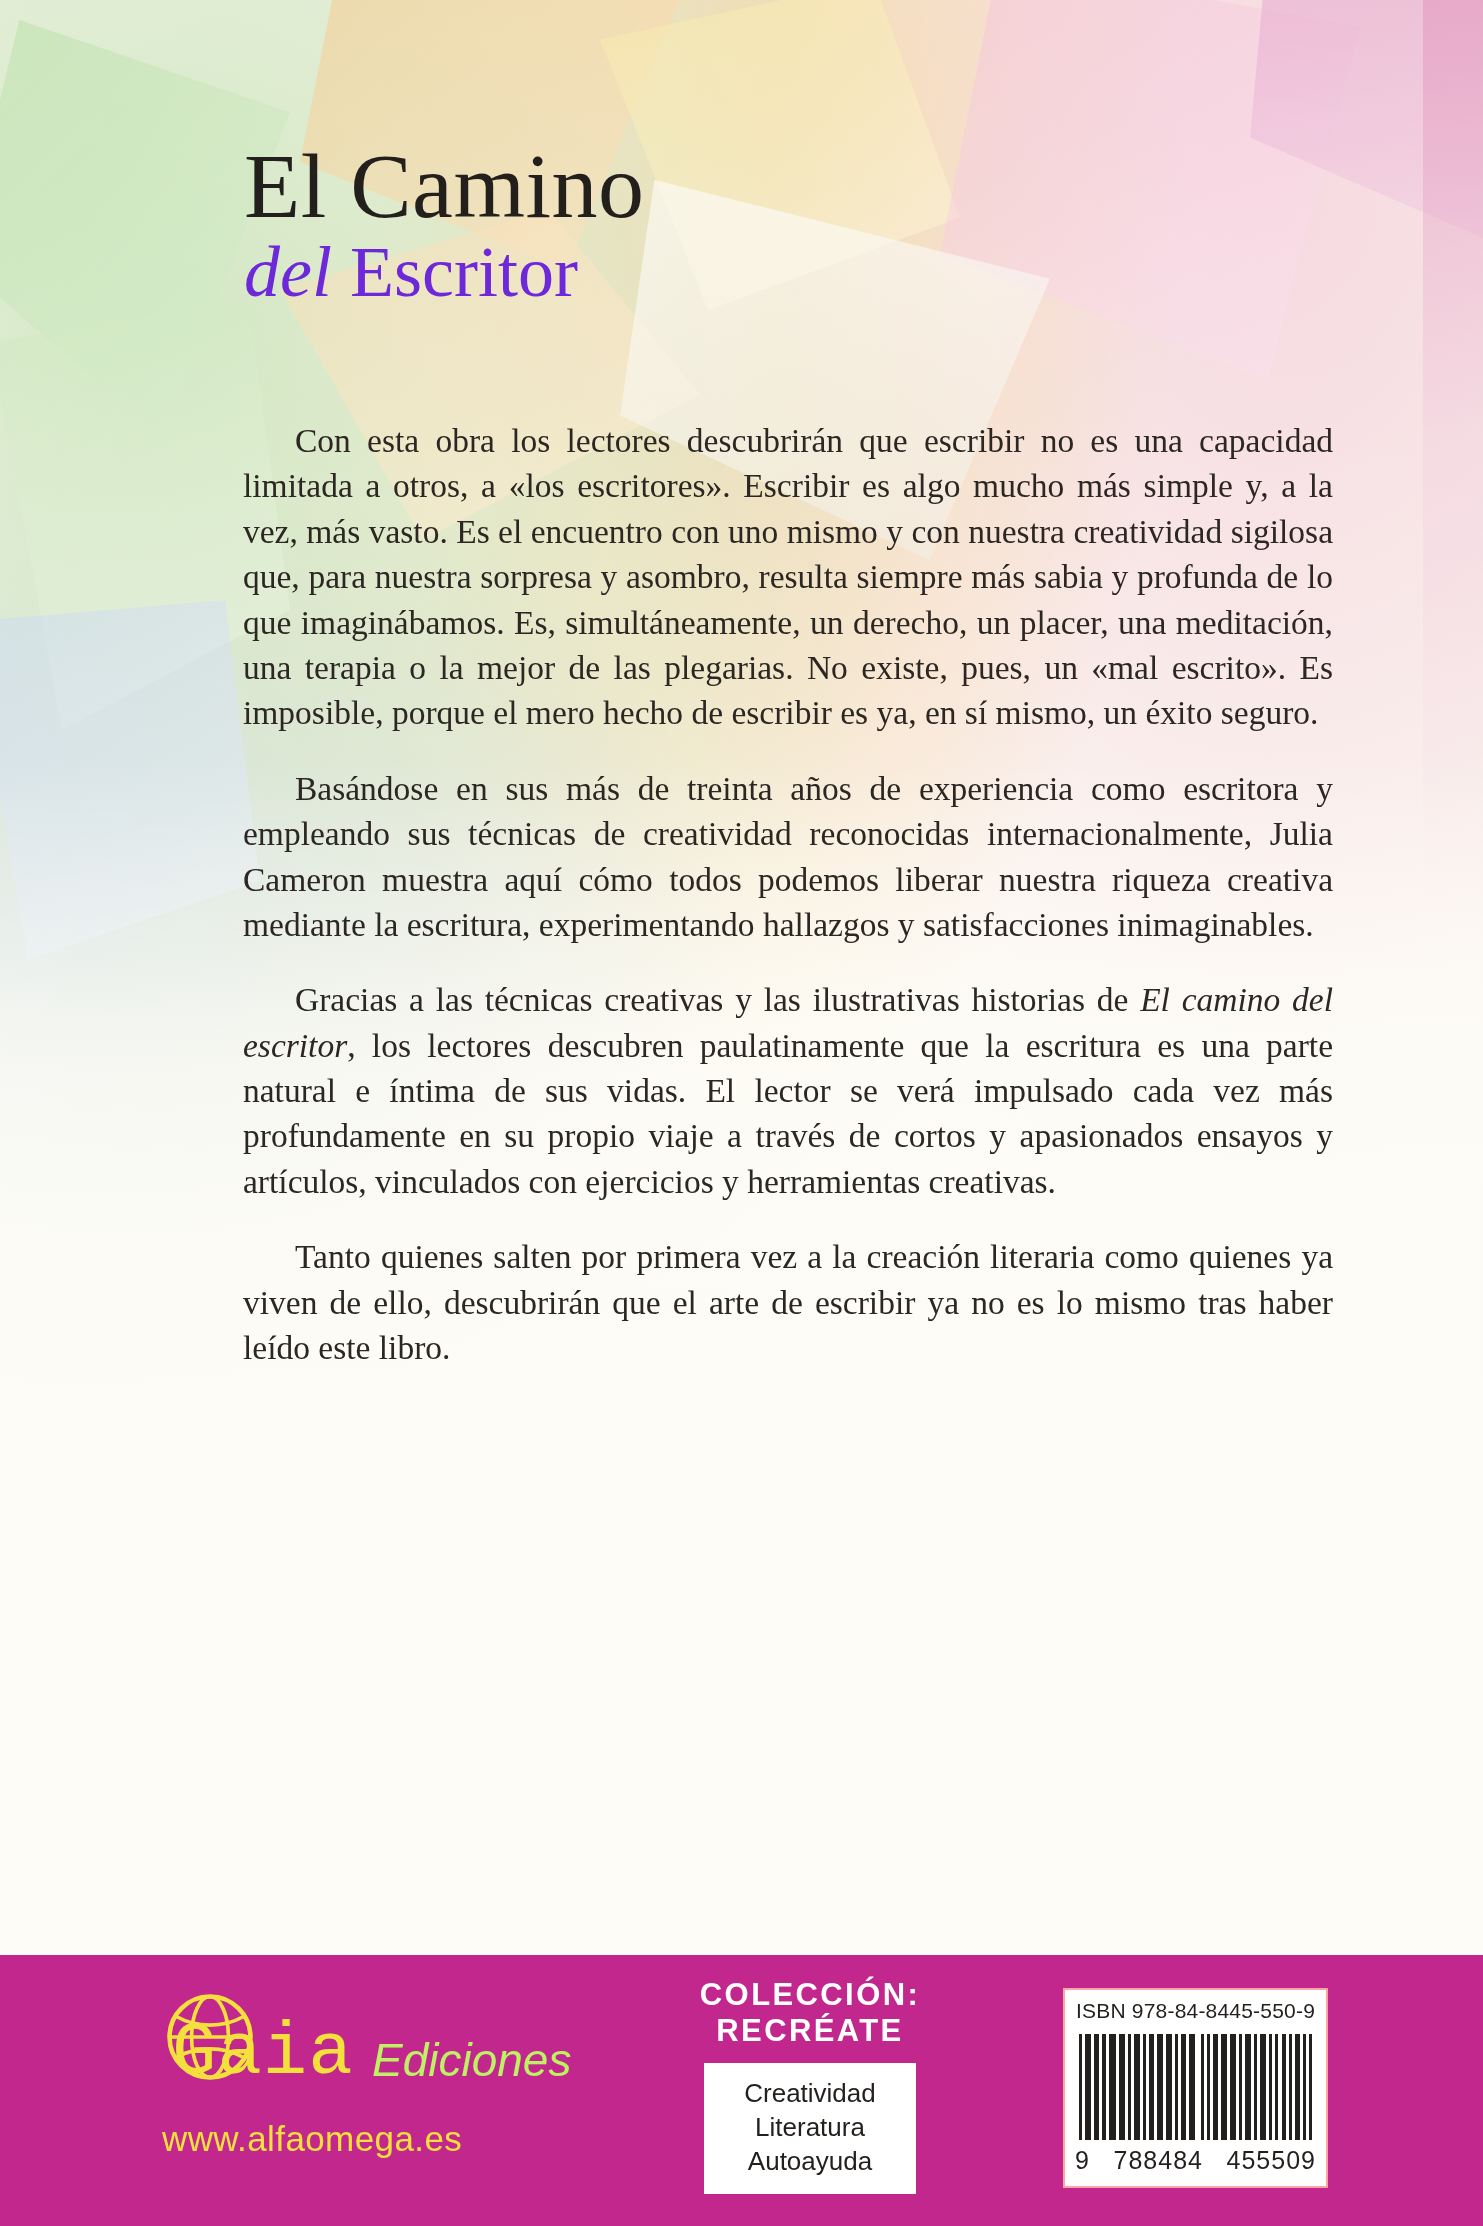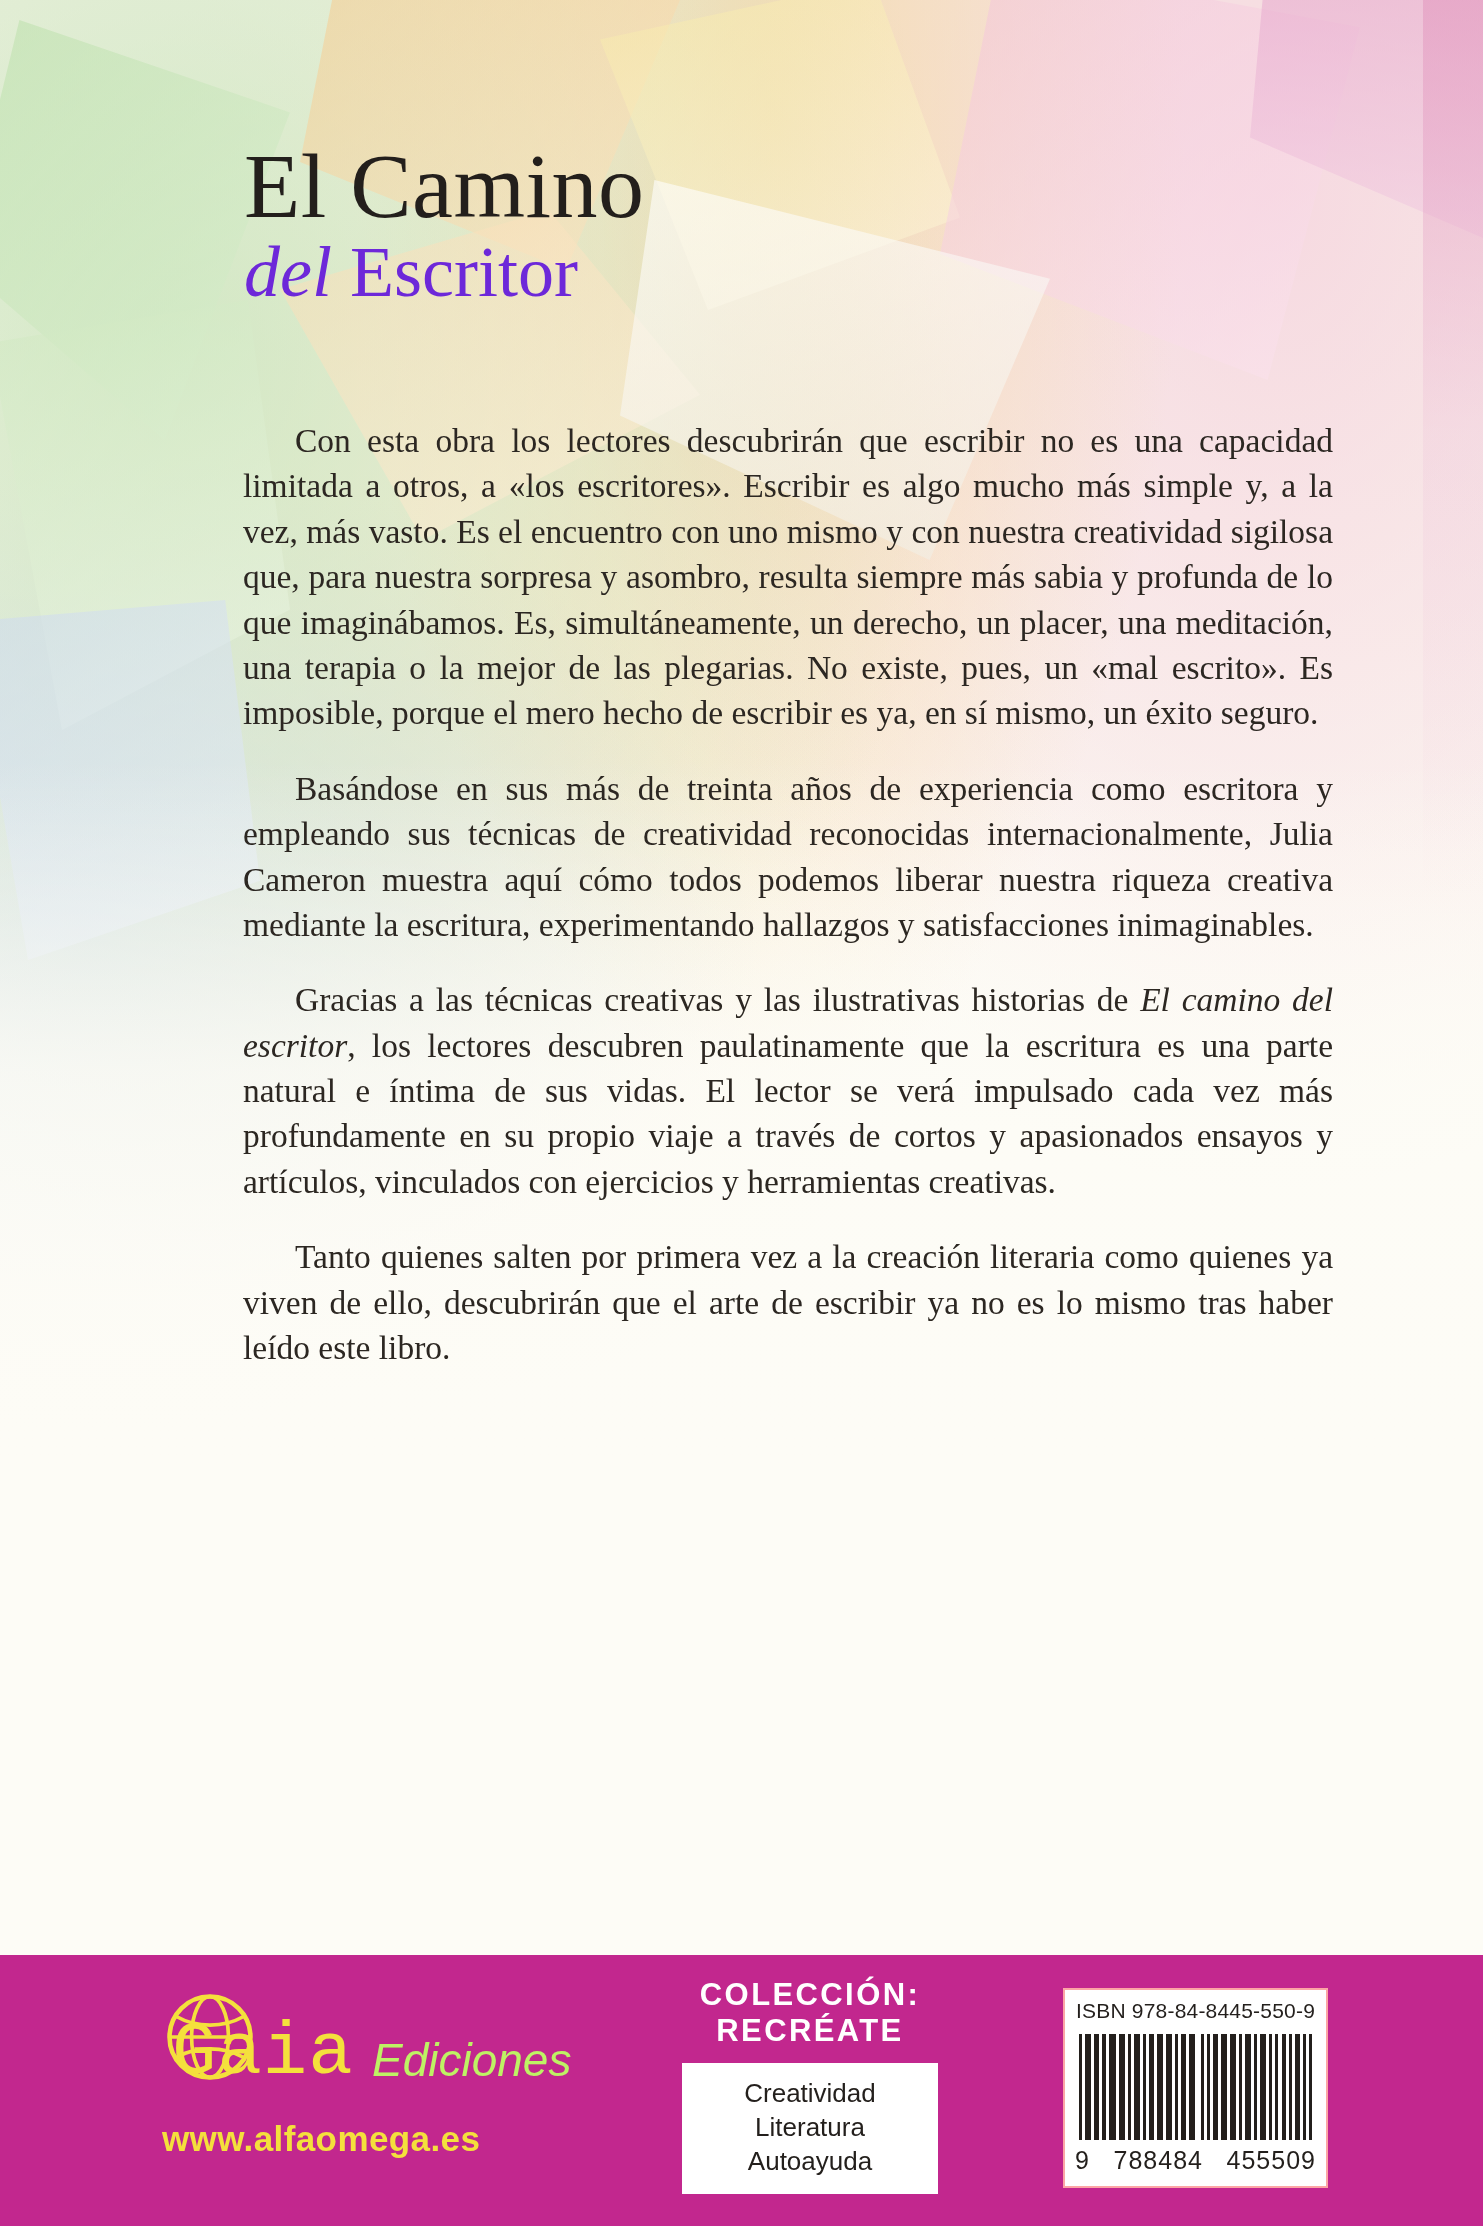--- a/index.html
+++ b/index.html
@@ -158,21 +158,21 @@
     font-family: Liberation Sans, sans-serif;
     font-style: italic;
     font-size: 46px;
     color: #bef264;
   }
   .website {
     position: absolute;
     left: 50px;
     top: 138px;
     font-family: "Liberation Sans", sans-serif;
-    font-weight: bold;
+    font-weight: normal;
     font-size: 35px;
     color: #f4e03c;
     letter-spacing: 0.4px;
     text-align: right;
   }
 
   .collection {
     position: absolute;
     left: 645px;
     top: 22px;
@@ -182,21 +182,21 @@
     font-family: "Liberation Sans", sans-serif;
   }
   .collection-title {
     font-weight: bold;
     font-size: 31px;
     letter-spacing: 2.4px;
     line-height: 1.16;
   }
   .collection-box {
     margin: 14px auto 0 auto;
-    width: 256px;
+    width: 212px;
     background: #ffffff;
     border: 2px solid #ffffff;
     padding: 12px 8px 14px 8px;
     box-sizing: border-box;
   }
   .collection-box div {
     color: #231f1c;
     font-family: "Liberation Sans", sans-serif;
     font-size: 26px;
     line-height: 1.3;

